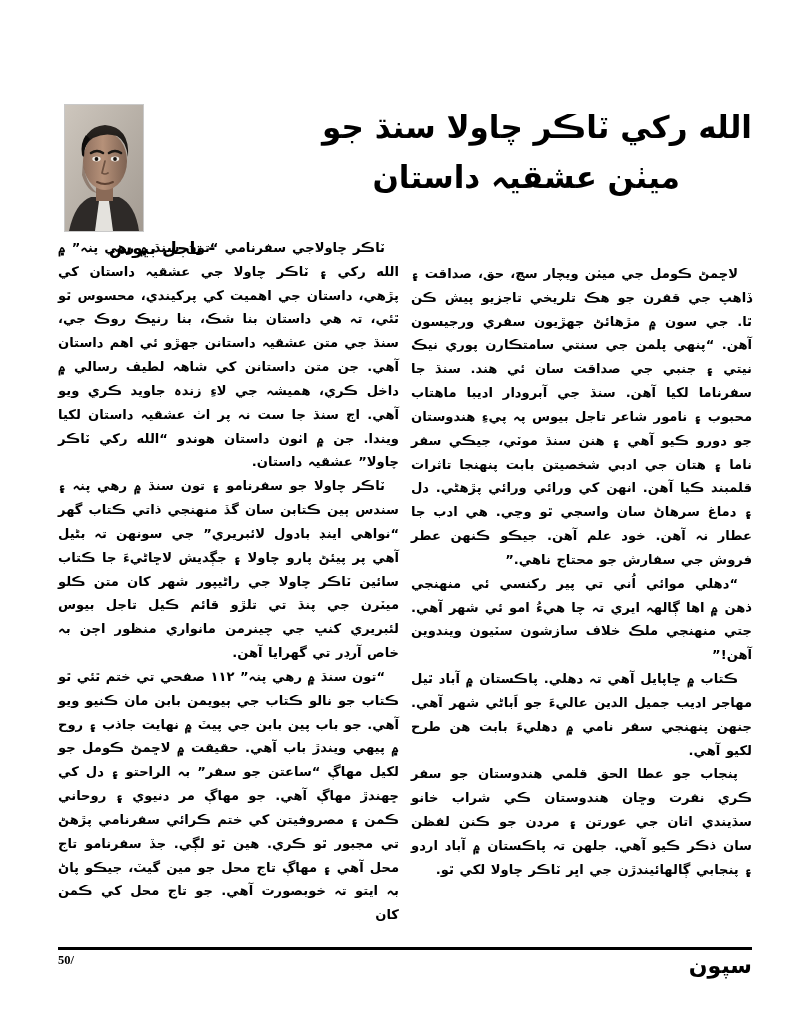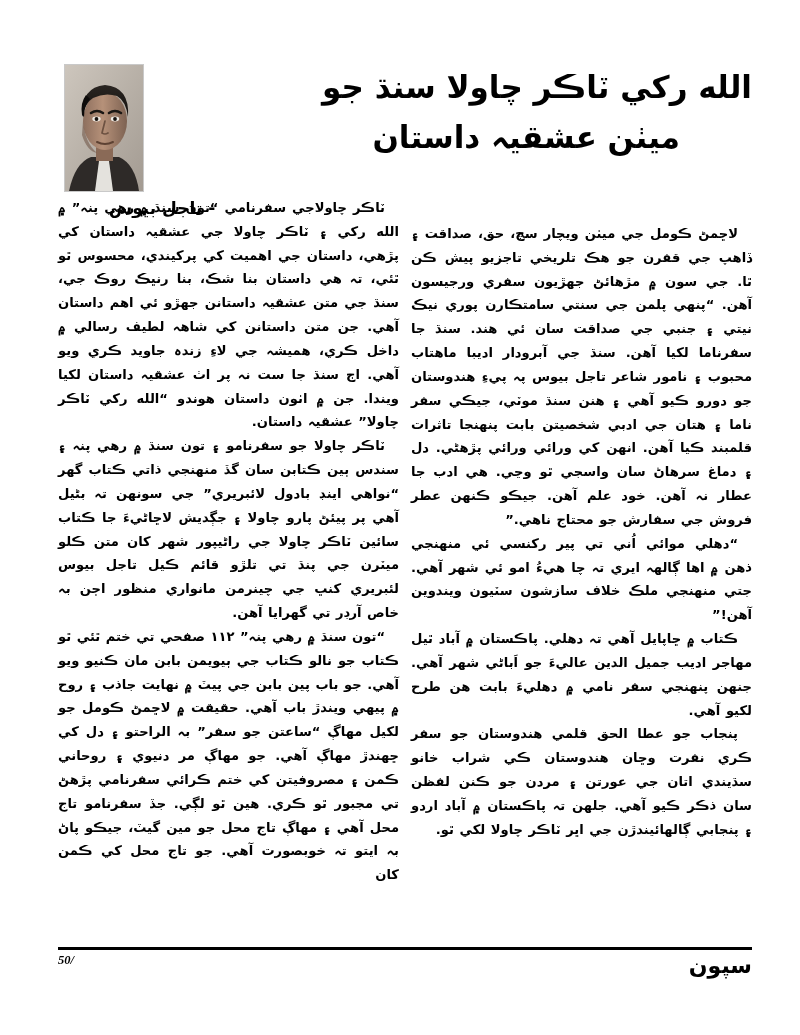--- a/index.html
+++ b/index.html
@@ -14,20 +14,21 @@
     position: relative;
     font-family: "DejaVu Sans", "Liberation Sans", sans-serif;
     color: #000000;
     overflow: hidden;
   }
 
   .page {
     position: absolute;
     inset: 0;
     background: #ffffff;
+    margin-top: 40px;
   }
 
   
   .masthead {
     position: absolute;
     top: 62px;
     left: 62px;
     right: 48px;
     height: 132px;
   }
@@ -127,21 +128,20 @@
     display: flex;
     justify-content: space-between;
     align-items: flex-start;
     padding-top: 3px;
     direction: ltr;
   }
   .page-number {
     font-size: 12.5px;
     font-weight: 700;
     font-family: "Liberation Serif", serif;
-    font-style: italic;
   }
   .publication {
     font-size: 22px;
     font-weight: 700;
     direction: rtl;
   }
 </style>
 </head>
 <body>
 

